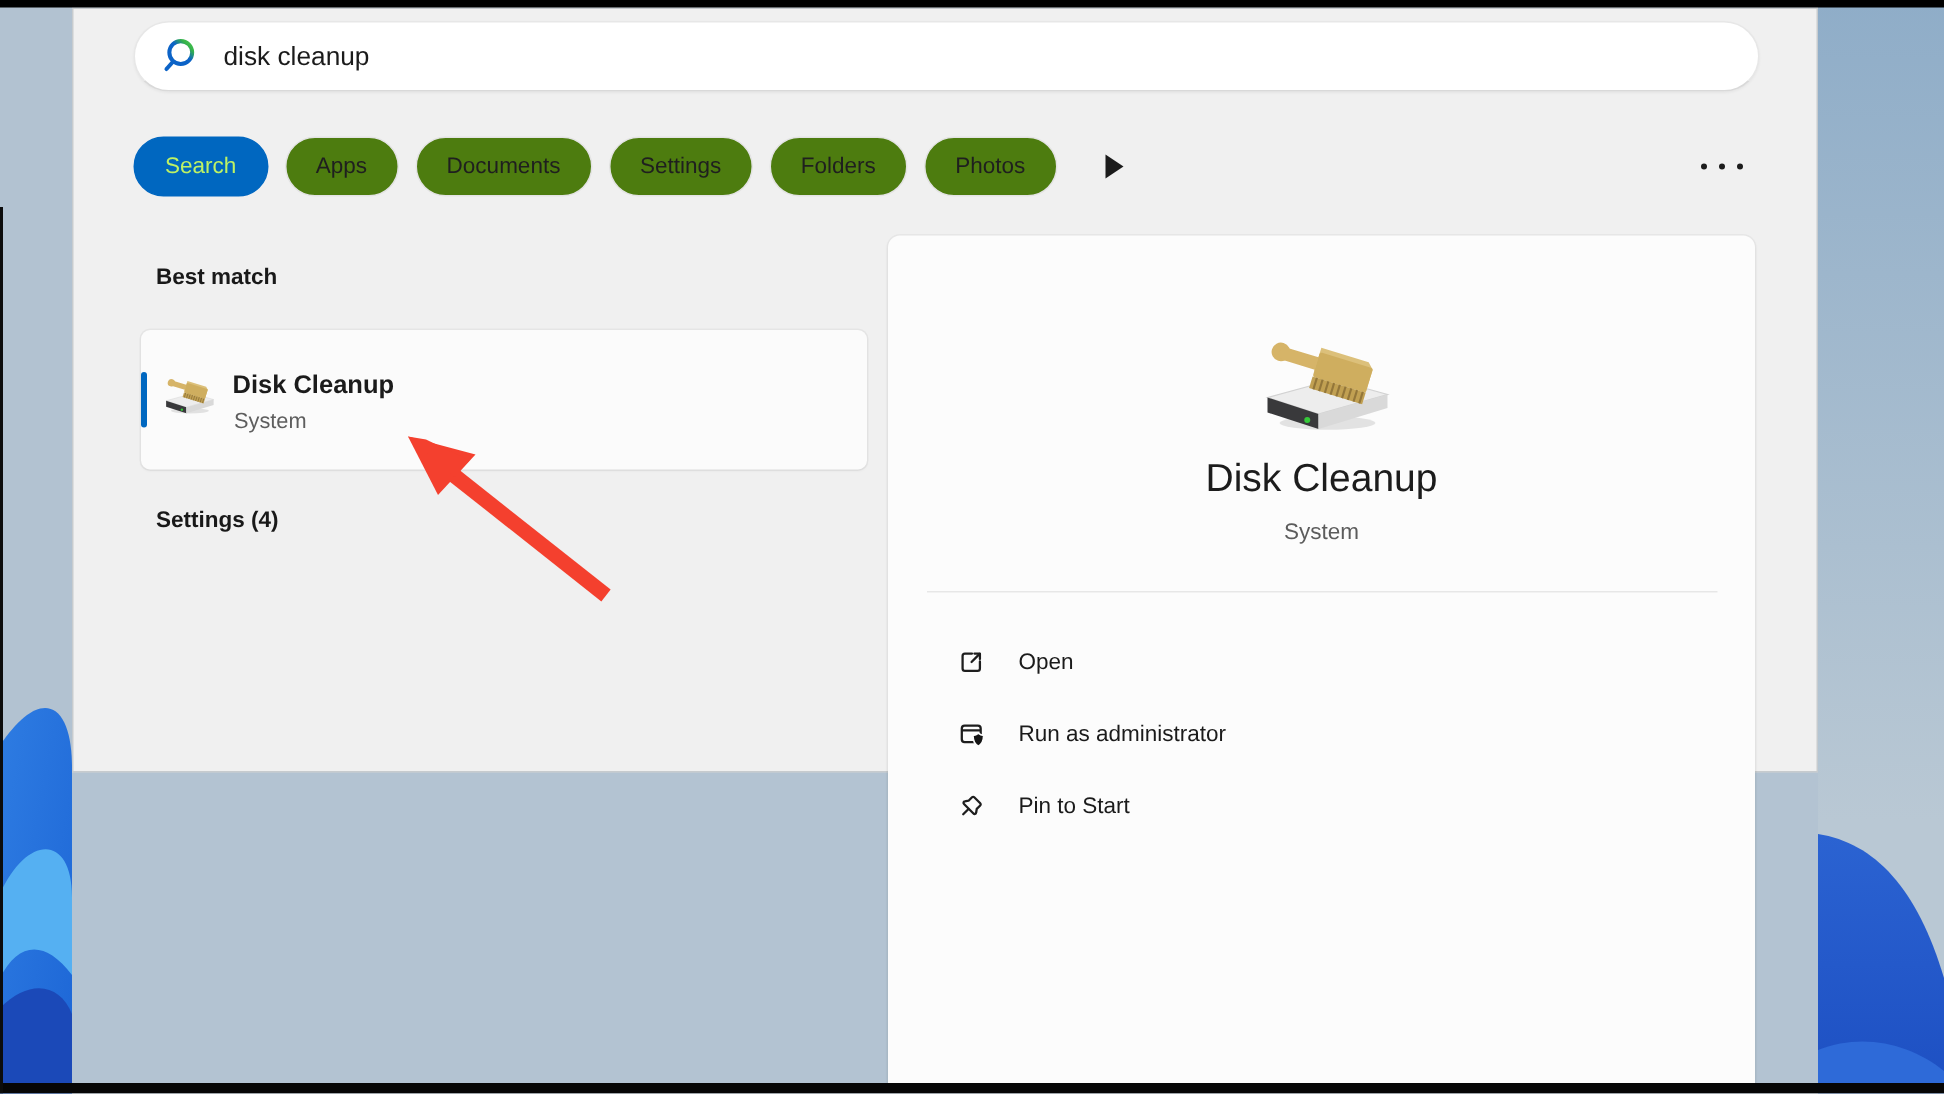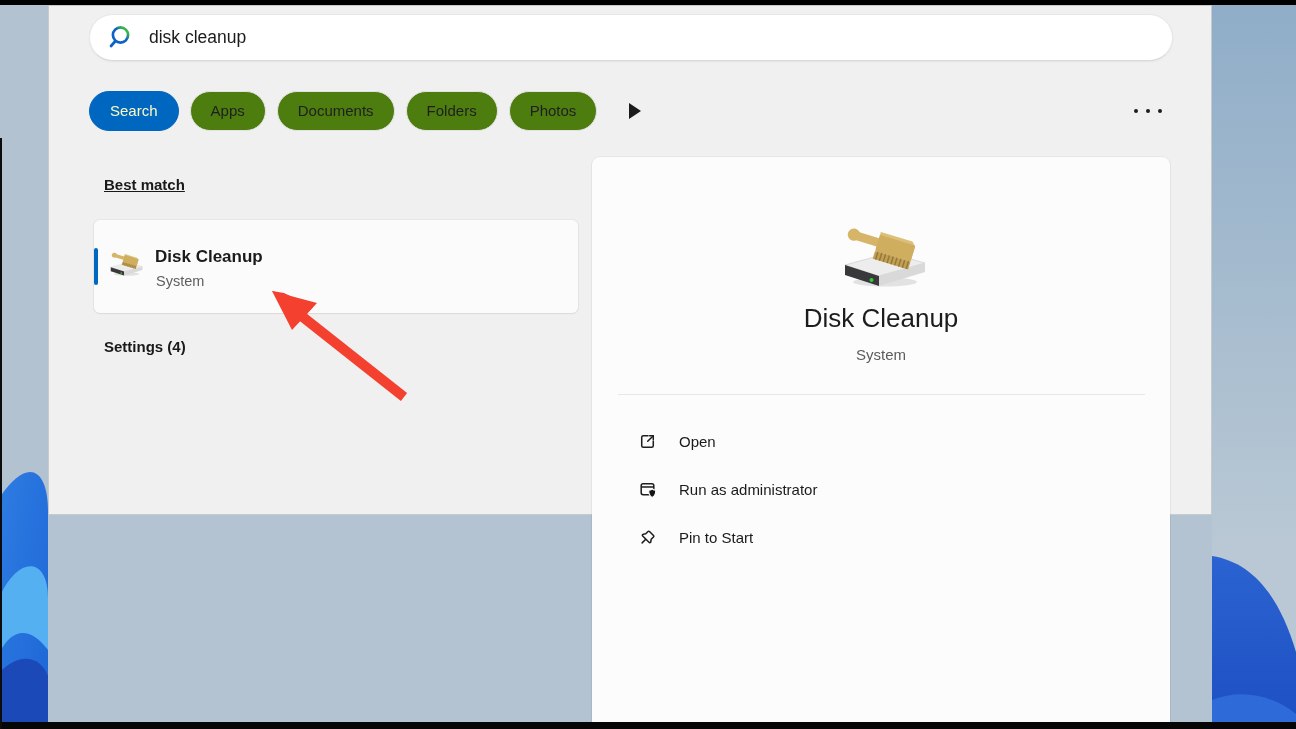--- a/index.html
+++ b/index.html
@@ -39,37 +39,37 @@
   
   .tabs-row {
     position:absolute; left:41px; top:85px; height:41px;
     display:flex; align-items:center; gap:11px;
   }
   .tab {
     height:40px; line-height:38px; padding:0 20px; border-radius:20px;
     font-size:15px; color:#1f1f1f; background:#4d7c0f;
     border:1px solid #e3e3e3; cursor:default; white-space:nowrap;
   }
-  .tab.active { background:#0067c0; border-color:#0067c0; color:#fef9c3; }
+  .tab.active { background:#0067c0; border-color:#0067c0; color:#bef264; }
   .more-tabs {
     margin-left:21px; width:0; height:0;
     border-left:12px solid #1b1b1b;
     border-top:8px solid transparent; border-bottom:8px solid transparent;
   }
   .overflow-dots {
     position:absolute; left:1086px; top:96px; width:28px; height:20px;
     display:flex; align-items:center; justify-content:space-between;
   }
   .overflow-dots i { width:4px; height:4px; border-radius:50%; background:#1c1c1c; }
 
   
   .section-heading {
     position:absolute; font-size:15px; font-weight:700; color:#191919;
   }
-  .h-best  { left:56px; top:171px;text-decoration:underline; }
+  .h-best  { left:56px; top:171px; }
   .h-settings { left:56px; top:333px; }
   .result-card {
     position:absolute; left:46px; top:215px; width:484px; height:93px;
     background:#fbfbfb; border-radius:6px;
     box-shadow:0 0 0 1px rgba(0,0,0,.04), 0 1px 2px rgba(0,0,0,.05);
   }
   .accent-bar {
     position:absolute; left:0; top:28px; width:4px; height:37px;
     background:#0067c0; border-radius:2px;
   }
@@ -188,20 +188,21 @@
       <circle cx="13.5" cy="11" r="7.6" fill="none" stroke="url(#magGrad)" stroke-width="2.7"></circle>
       <line x1="8" y1="17.5" x2="4" y2="22" stroke="#0c63c7" stroke-width="2.7" stroke-linecap="round"></line>
     </svg>
     <input class="search-input" readonly="" value="disk cleanup" style="">
   </div>
 
   <div class="tabs-row">
     <div class="tab active">Search</div>
     <div class="tab">Apps</div>
     <div class="tab">Documents</div>
+    <div class="tab">Settings</div>
     <div class="tab">Folders</div>
     <div class="tab">Photos</div>
     <div class="more-tabs"></div>
   </div>
   <div class="overflow-dots">
     <i></i>
       <i></i>
       <i></i>
   </div>
 

